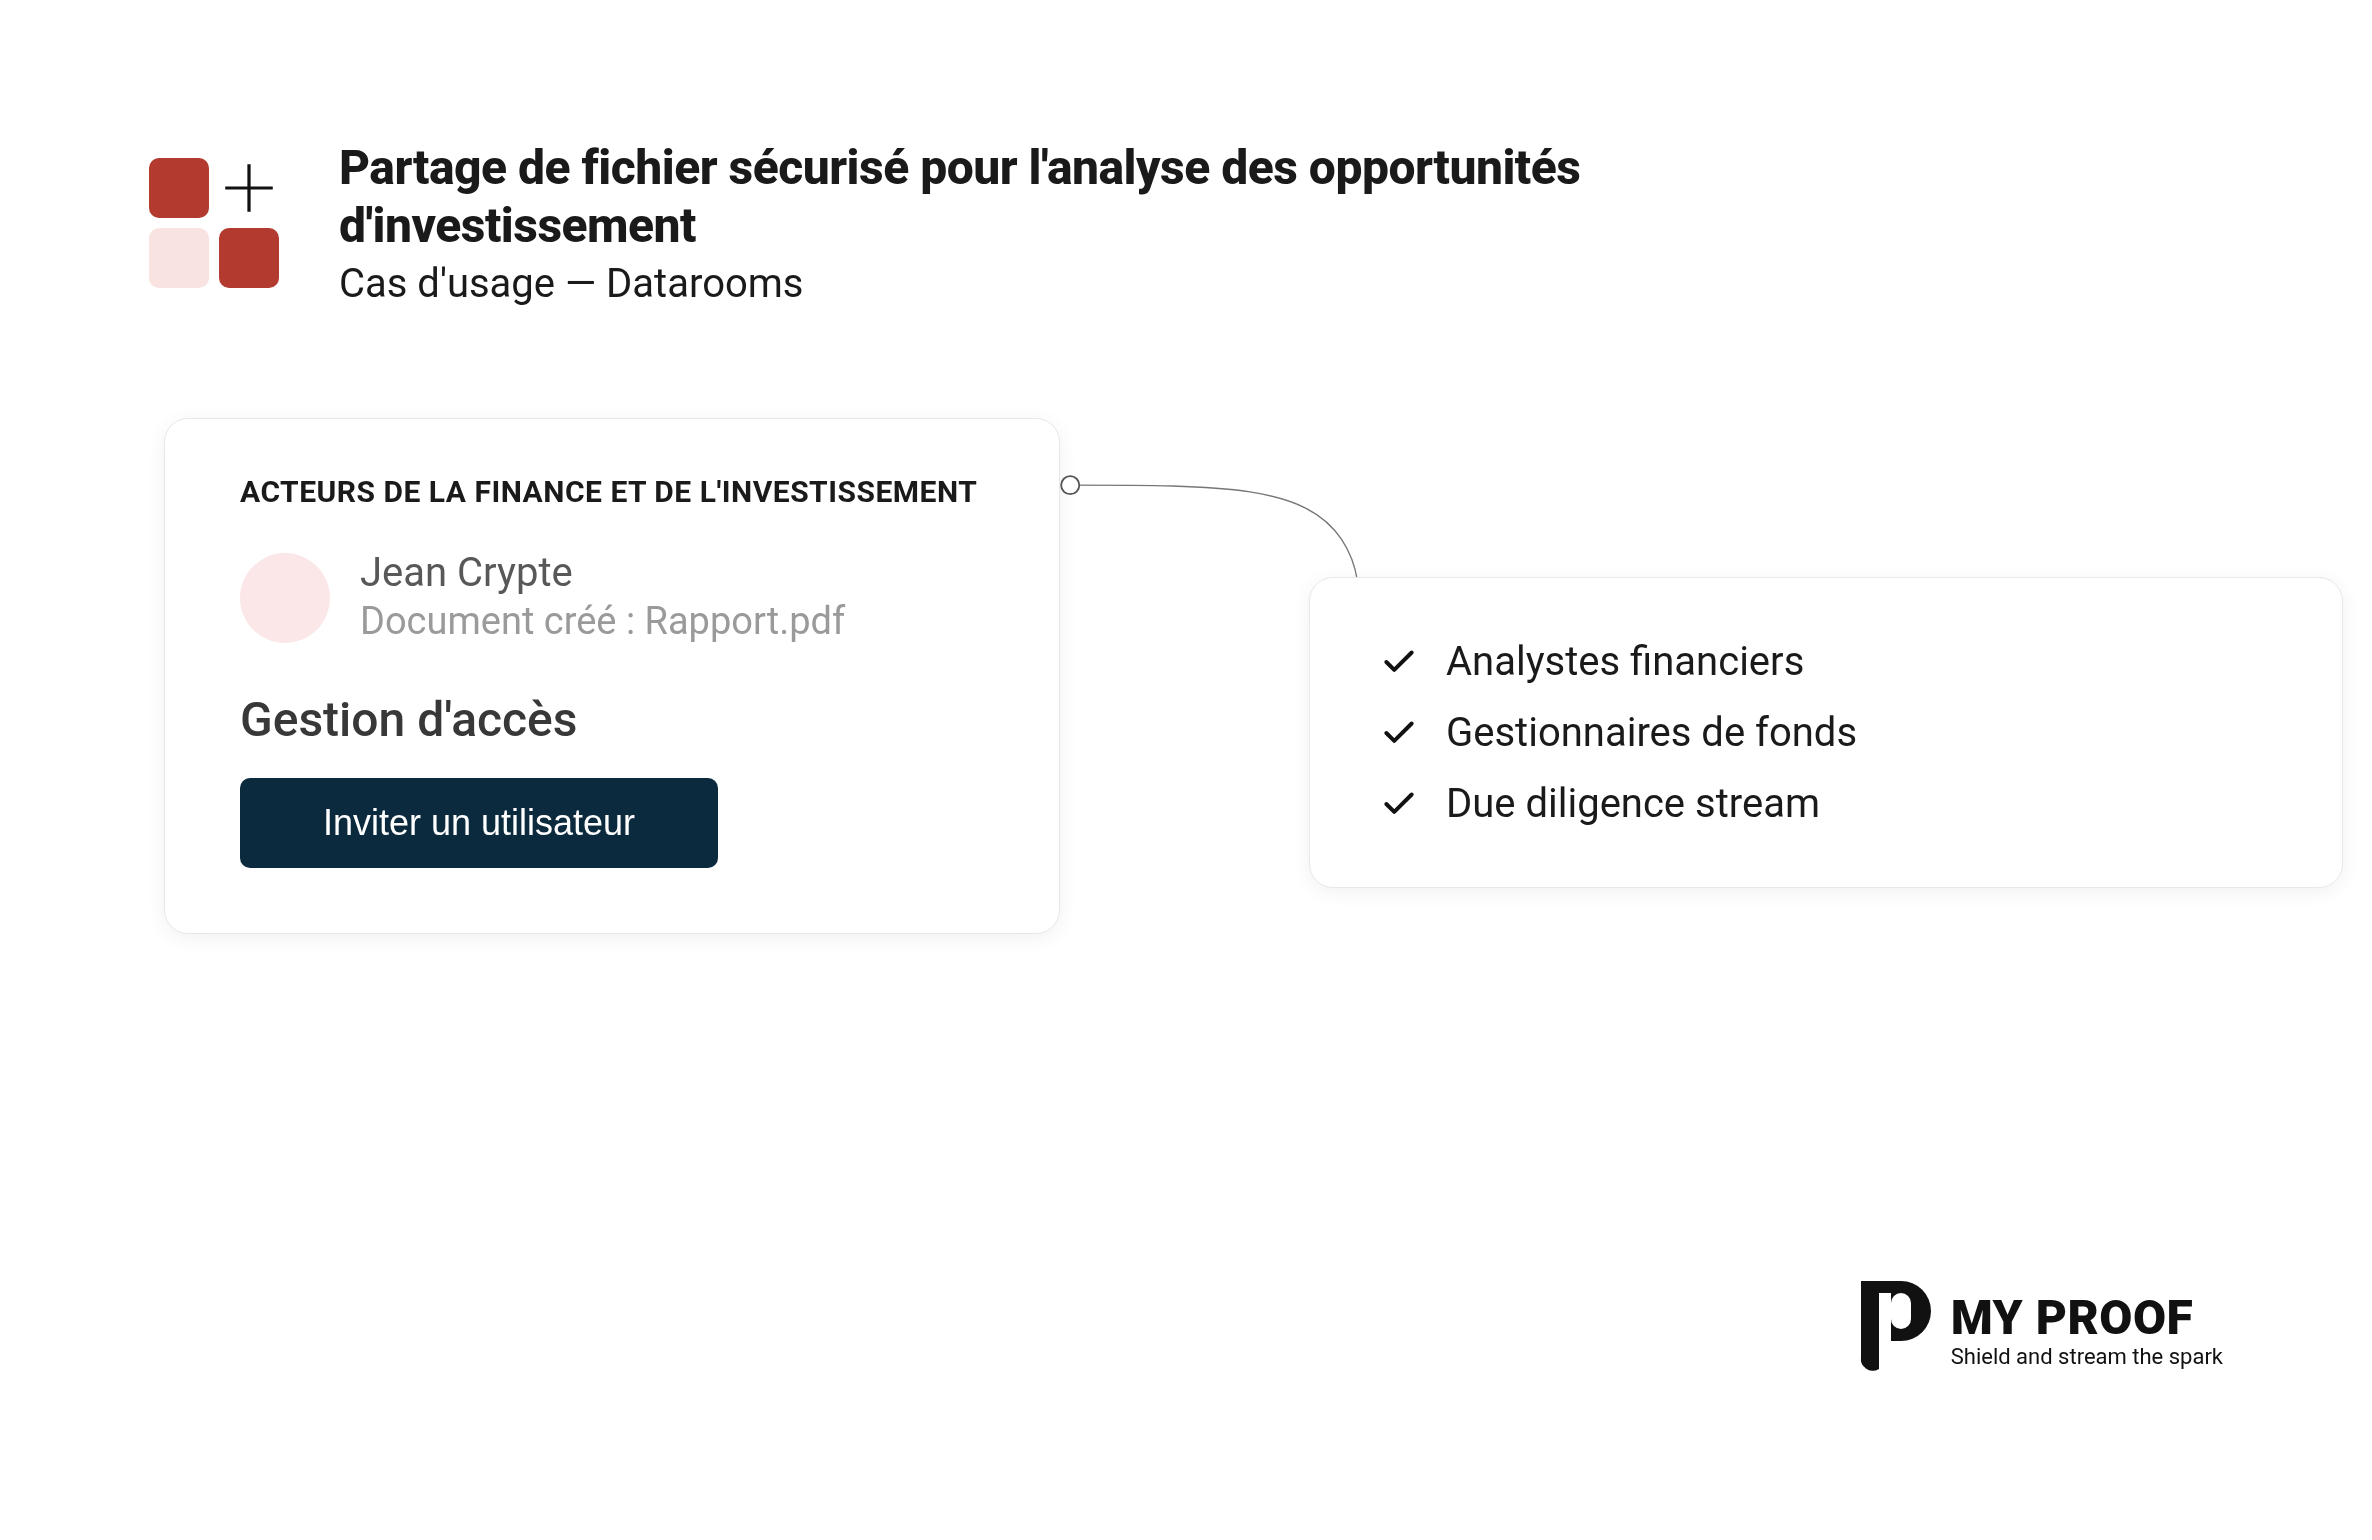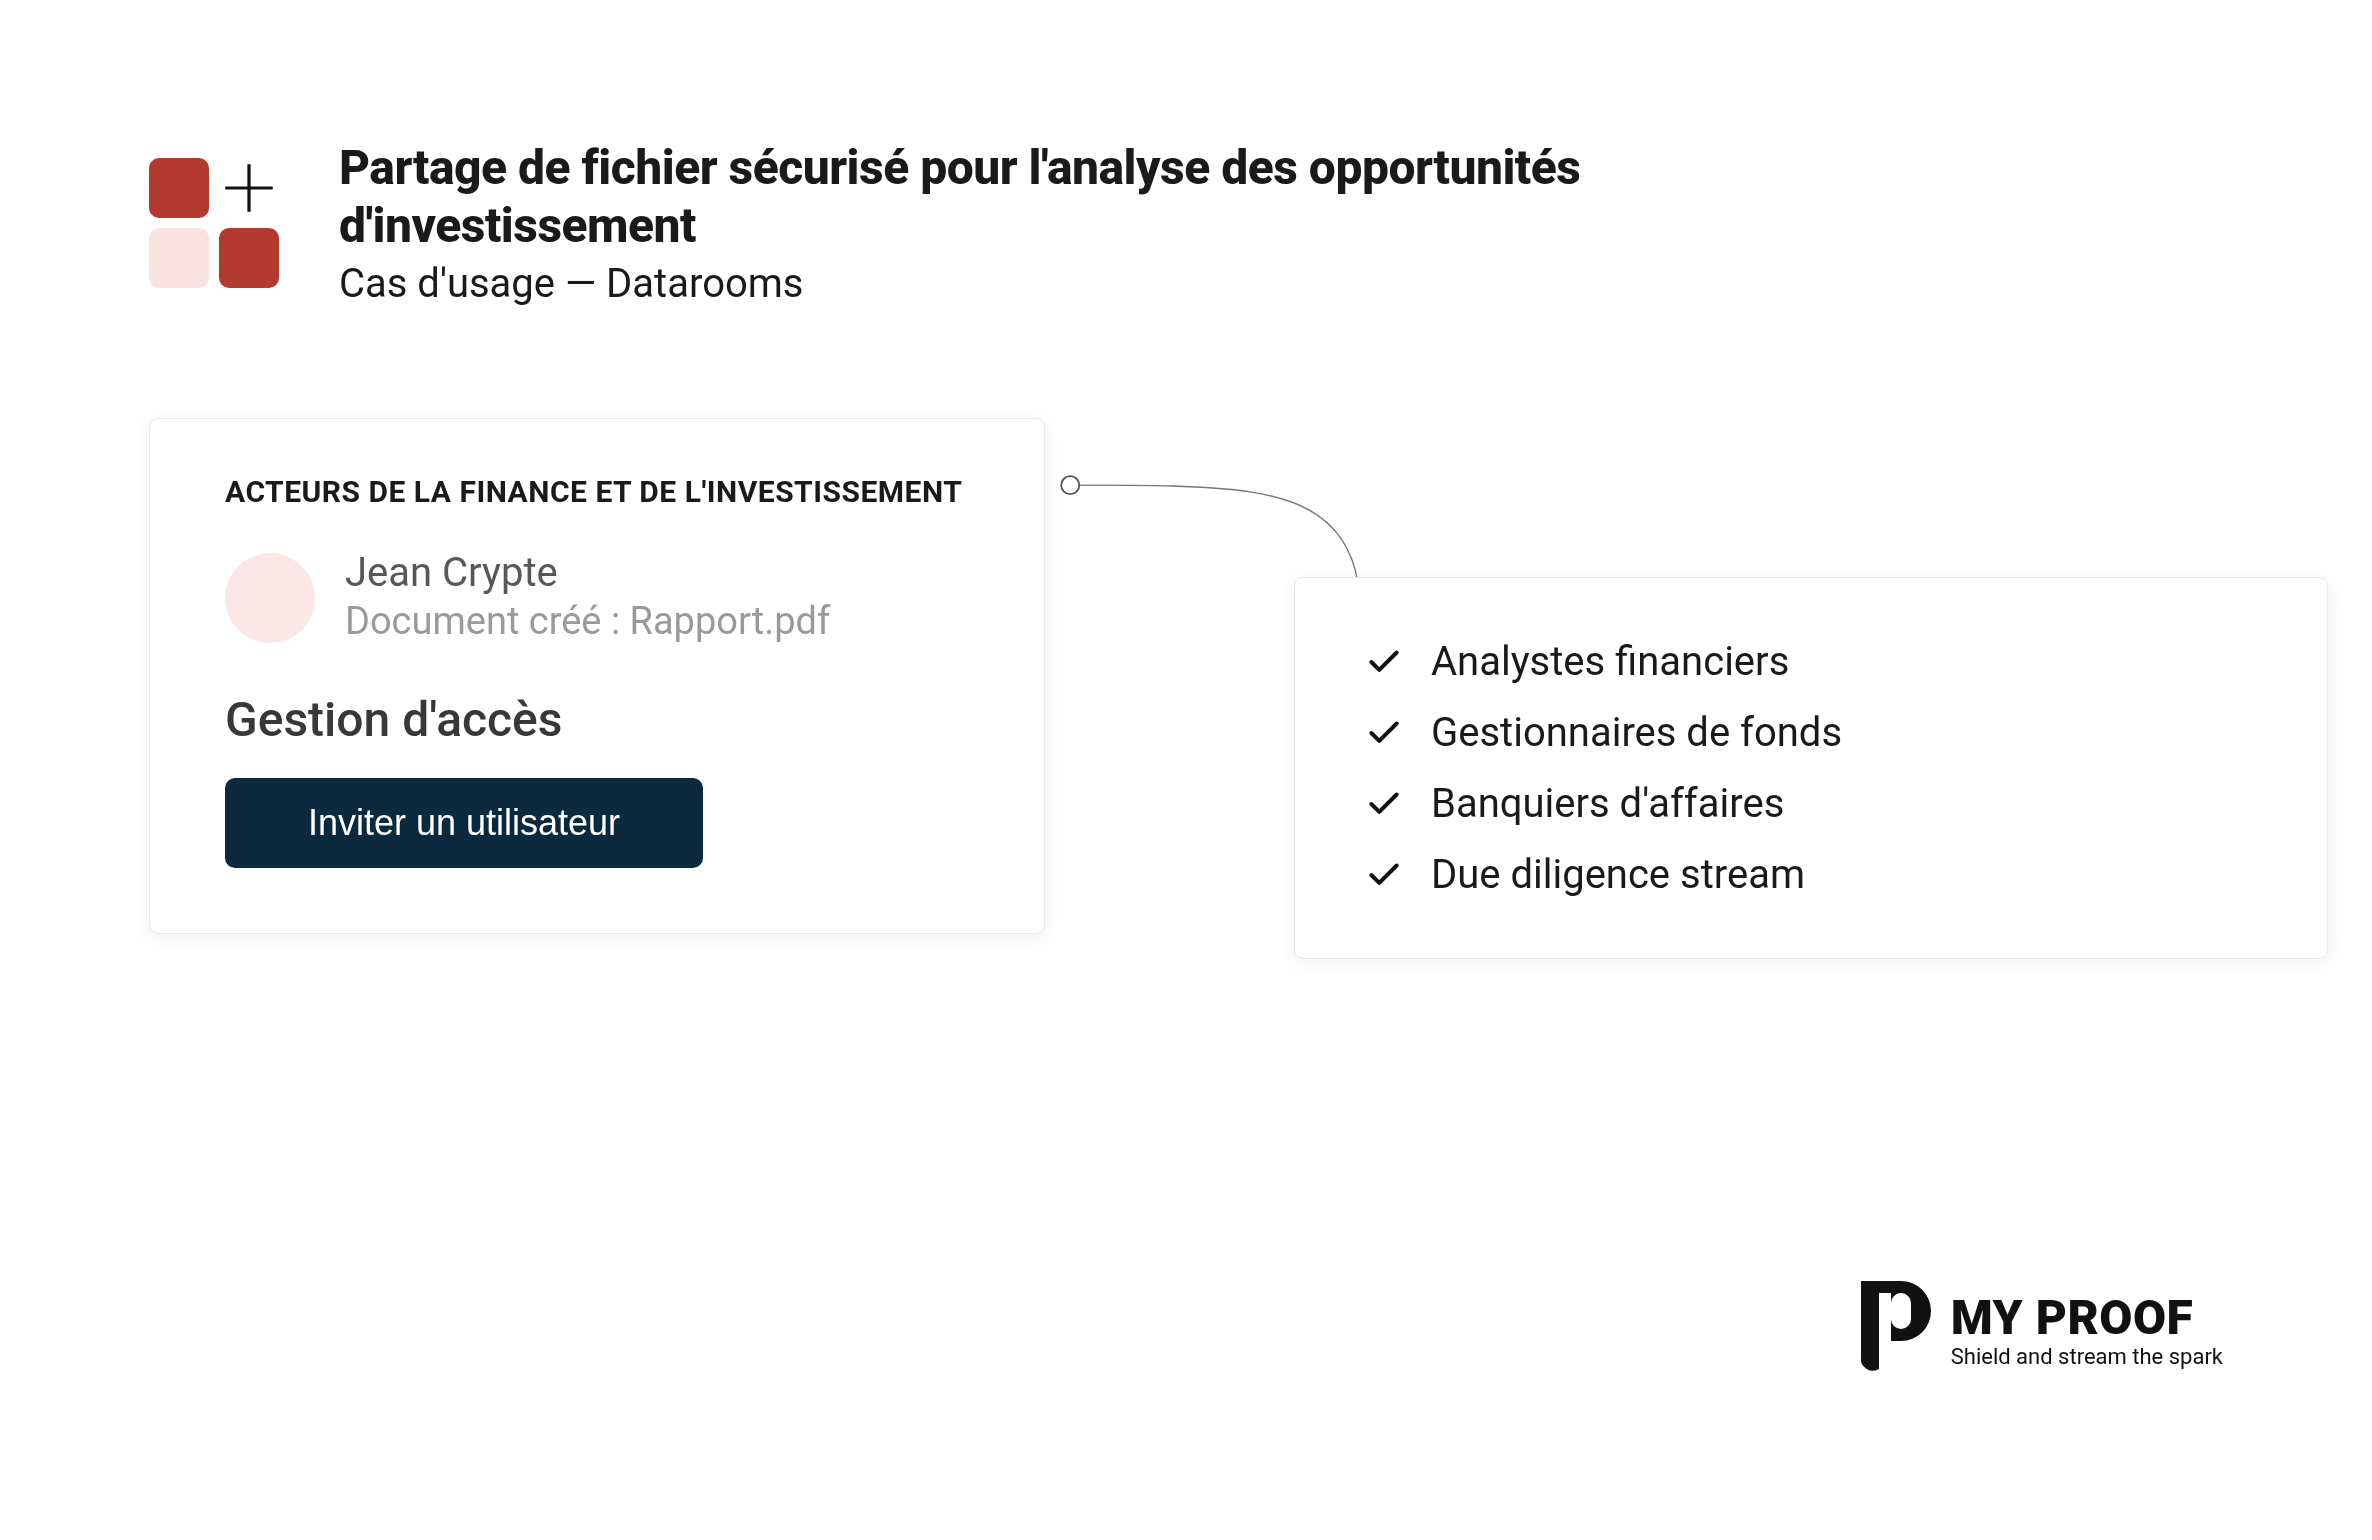--- a/index.html
+++ b/index.html
@@ -71,22 +71,23 @@
     font-size: 40px;
     font-weight: 400;
     color: var(--text-dark);
   }
 
   
   .card {
     position: absolute;
     background: var(--card-bg);
     border: 1px solid var(--card-border);
-    border-radius: 9px;
+    border-radius: 24px;
     box-shadow: 0 4px 20px rgba(0,0,0,0.06);
+    margin-left: 15px;
   }
   .card-left {
     left: 149px;
     top: 418px;
     width: 896px;
     padding: 55px 75px 65px 75px;
   }
   .card-left .section-label {
     font-size: 30px;
     font-weight: 700;
@@ -260,26 +261,20 @@
       <li>
         <svg class="check-icon" viewBox="0 0 24 24">
             <path d="M4 12 L9 17 L20 6" stroke="#111" stroke-width="2.5" fill="none" stroke-linecap="round" stroke-linejoin="round"></path>
           </svg>
         <span>Gestionnaires de fonds</span>
       </li>
       <li>
         <svg class="check-icon" viewBox="0 0 24 24">
             <path d="M4 12 L9 17 L20 6" stroke="#111" stroke-width="2.5" fill="none" stroke-linecap="round" stroke-linejoin="round"></path>
           </svg>
-        <span>Banquiers d'affaires</span>
-      </li>
-      <li>
-        <svg class="check-icon" viewBox="0 0 24 24">
-            <path d="M4 12 L9 17 L20 6" stroke="#111" stroke-width="2.5" fill="none" stroke-linecap="round" stroke-linejoin="round"></path>
-          </svg>
         <span>Due diligence stream</span>
       </li>
     </ul>
   </div>
 
   <div class="footer-logo">
     <svg class="mark" viewBox="0 0 80 100">
       <path d="M10 0 H50 A30 30 0 0 1 50 60 H40 V12 H28 V88 A12 12 0 0 1 10 76 V0 Z" fill="#111"></path>
       <rect x="40" y="12" width="20" height="36" rx="10" fill="#fff"></rect>
     </svg>

